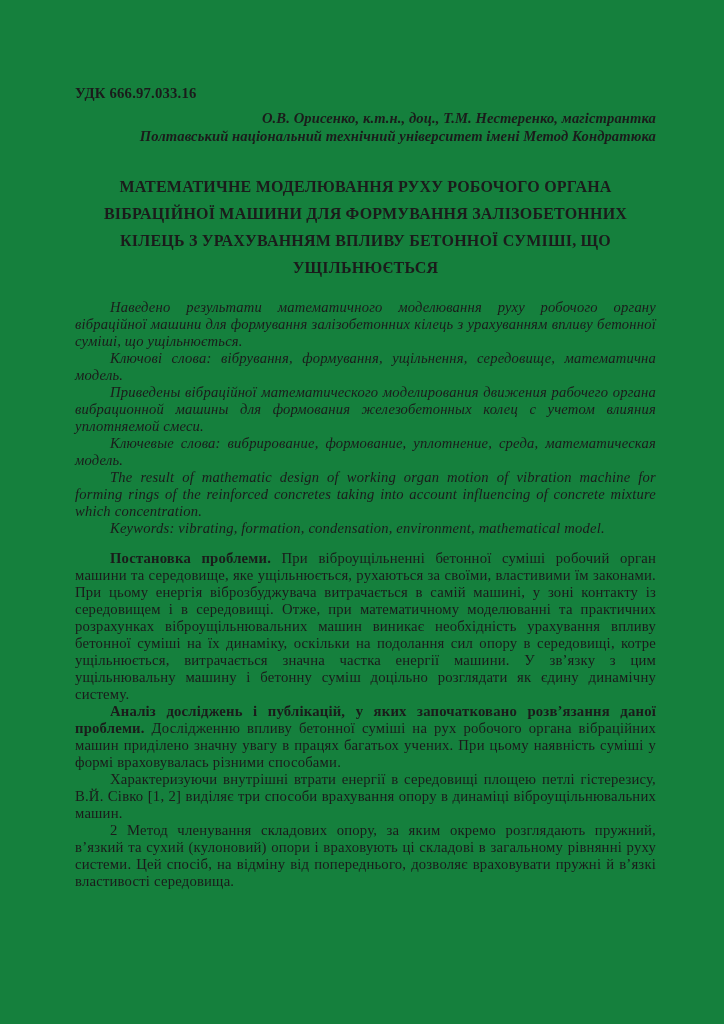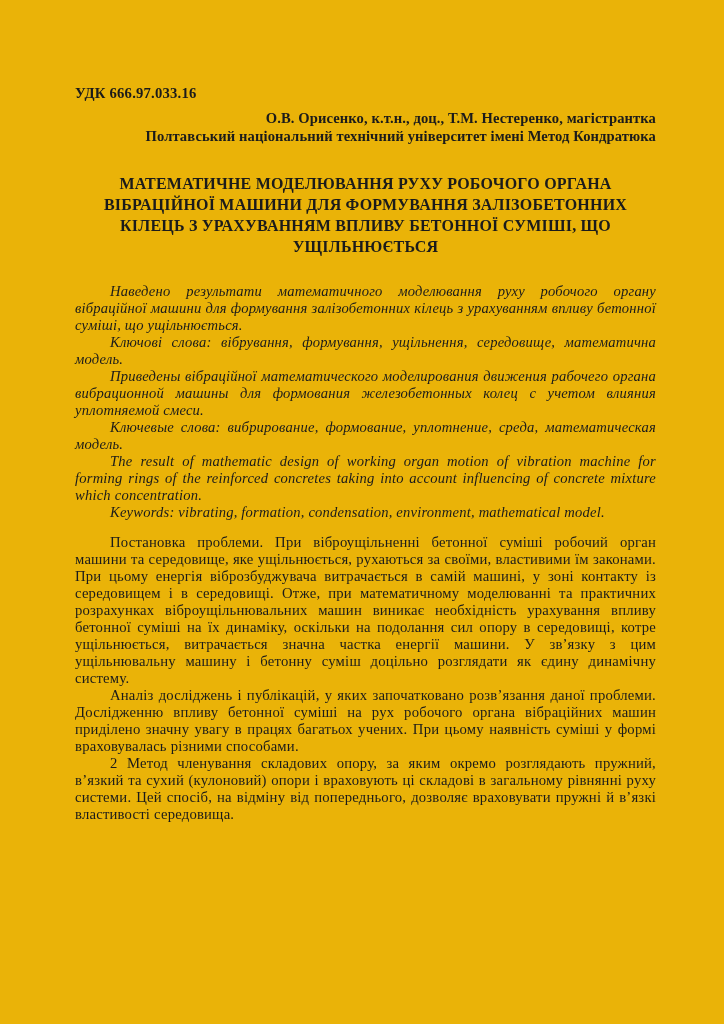--- a/index.html
+++ b/index.html
@@ -4,55 +4,56 @@
 <style>
   html, body {
     margin: 0;
     padding: 0;
     background: #ffffff;
   }
   .page {
     position: relative;
     width: 724px;
     height: 1024px;
-    background: #eab308;
+    background: #15803d;
     overflow: hidden;
     font-family: "Liberation Serif", "DejaVu Serif", serif;
     color: #1b1b1b;
   }
   .content {
     position: absolute;
     left: 75px;
     top: 84px;
     width: 581px;
   }
   .udc {
     font-weight: 700;
     font-size: 14.7px;
     line-height: 18px;
     letter-spacing: 0.2px;
   }
   .authors {
     margin-top: 8px;
     text-align: right;
     font-weight: 700;
+    font-style: italic;
     font-size: 14.6px;
     line-height: 17.5px;
     letter-spacing: 0.1px;
   }
   .title {
     margin-top: 28px;
     text-align: center;
     font-weight: 700;
     font-size: 16px;
-    line-height: 21px;
+    line-height: 27px;
     letter-spacing: 0.2px;
   }
   .abstract {
-    margin-top: 26px;
+    margin-top: 18px;
   }
   .abstract p {
     margin: 0;
     font-style: italic;
     font-size: 14.6px;
     line-height: 17px;
     letter-spacing: 0.2px;
     text-align: justify;
     text-indent: 35px;
   }
@@ -61,21 +62,21 @@
   }
   .bodytext p {
     margin: 0;
     font-size: 14.7px;
     line-height: 17px;
     letter-spacing: 0.2px;
     text-align: justify;
     text-indent: 35px;
   }
   .lead {
-    font-weight: 400;
+    font-weight: 700;
   }
 </style>
 </head>
 <body>
 
 <div class="page">
   <div class="content">
 
     <div class="udc">УДК 666.97.033.16</div>
 
@@ -91,17 +92,18 @@
       <p>Ключові слова: вібрування, формування, ущільнення, середовище, математична модель.</p>
       <p>Приведены вібраційної математического моделирования движения рабочего органа вибрационной машины для формования железобетонных колец с учетом влияния уплотняемой смеси.</p>
       <p>Ключевые слова: вибрирование, формование, уплотнение, среда, математическая модель.</p>
       <p>The result of mathematic design of working organ motion of vibration machine for forming rings of the reinforced concretes taking into account influencing of concrete mixture which concentration.</p>
       <p>Keywords: vibrating, formation, condensation, environment, mathematical model.</p>
     </div>
 
     <div class="bodytext">
       <p><span class="lead">Постановка проблеми.</span><span> При віброущільненні бетонної суміші робочий орган машини та середовище, яке ущільнюється, рухаються за своїми, властивими їм законами. При цьому енергія віброзбуджувача витрачається в самій машині, у зоні контакту із середовищем і в середовищі. Отже, при математичному моделюванні та практичних розрахунках віброущільнювальних машин виникає необхідність урахування впливу бетонної суміші на їх динаміку, оскільки на подолання сил опору в середовищі, котре ущільнюється, витрачається значна частка енергії машини. У зв’язку з цим ущільнювальну машину і бетонну суміш доцільно розглядати як єдину динамічну систему.</span></p>
       <p><span class="lead">Аналіз досліджень і публікацій, у яких започатковано розв’язання даної проблеми.</span><span> Дослідженню впливу бетонної суміші на рух робочого органа вібраційних машин приділено значну увагу в працях багатьох учених. При цьому наявність суміші у формі враховувалась різними способами.</span></p>
+      <p><span class="lead"></span><span>Характеризуючи внутрішні втрати енергії в середовищі площею петлі гістерезису, В.Й. Сівко [1, 2] виділяє три способи врахування опору в динаміці віброущільнювальних машин.</span></p>
       <p><span class="lead"></span><span>2 Метод членування складових опору, за яким окремо розглядають пружний, в’язкий та сухий (кулоновий) опори і враховують ці складові в загальному рівнянні руху системи. Цей спосіб, на відміну від попереднього, дозволяє враховувати пружні й в’язкі властивості середовища.</span></p>
     </div>
 
   </div>
 </div>
 
 </body></html>

